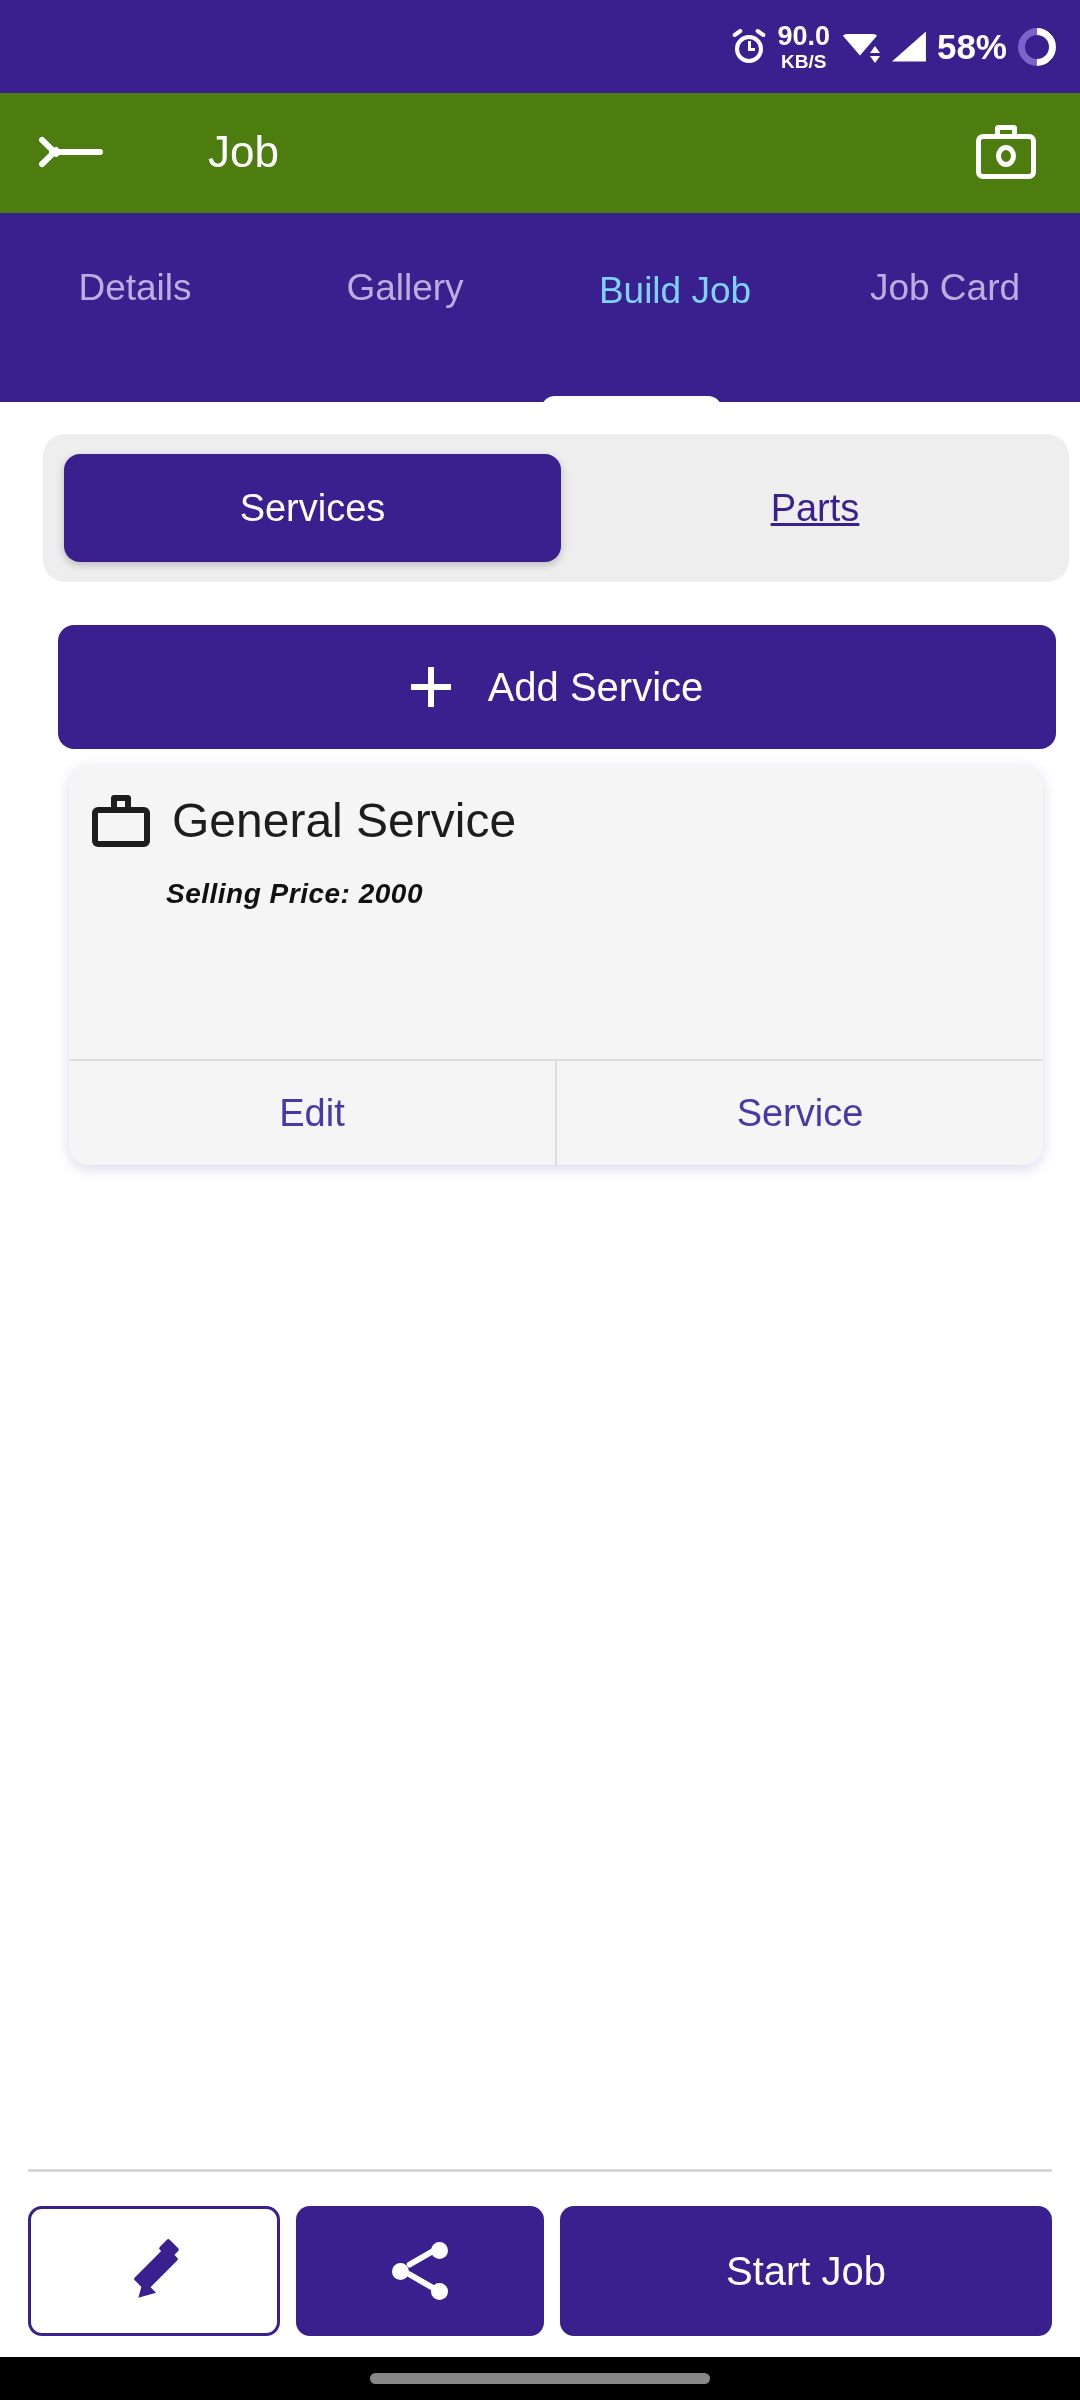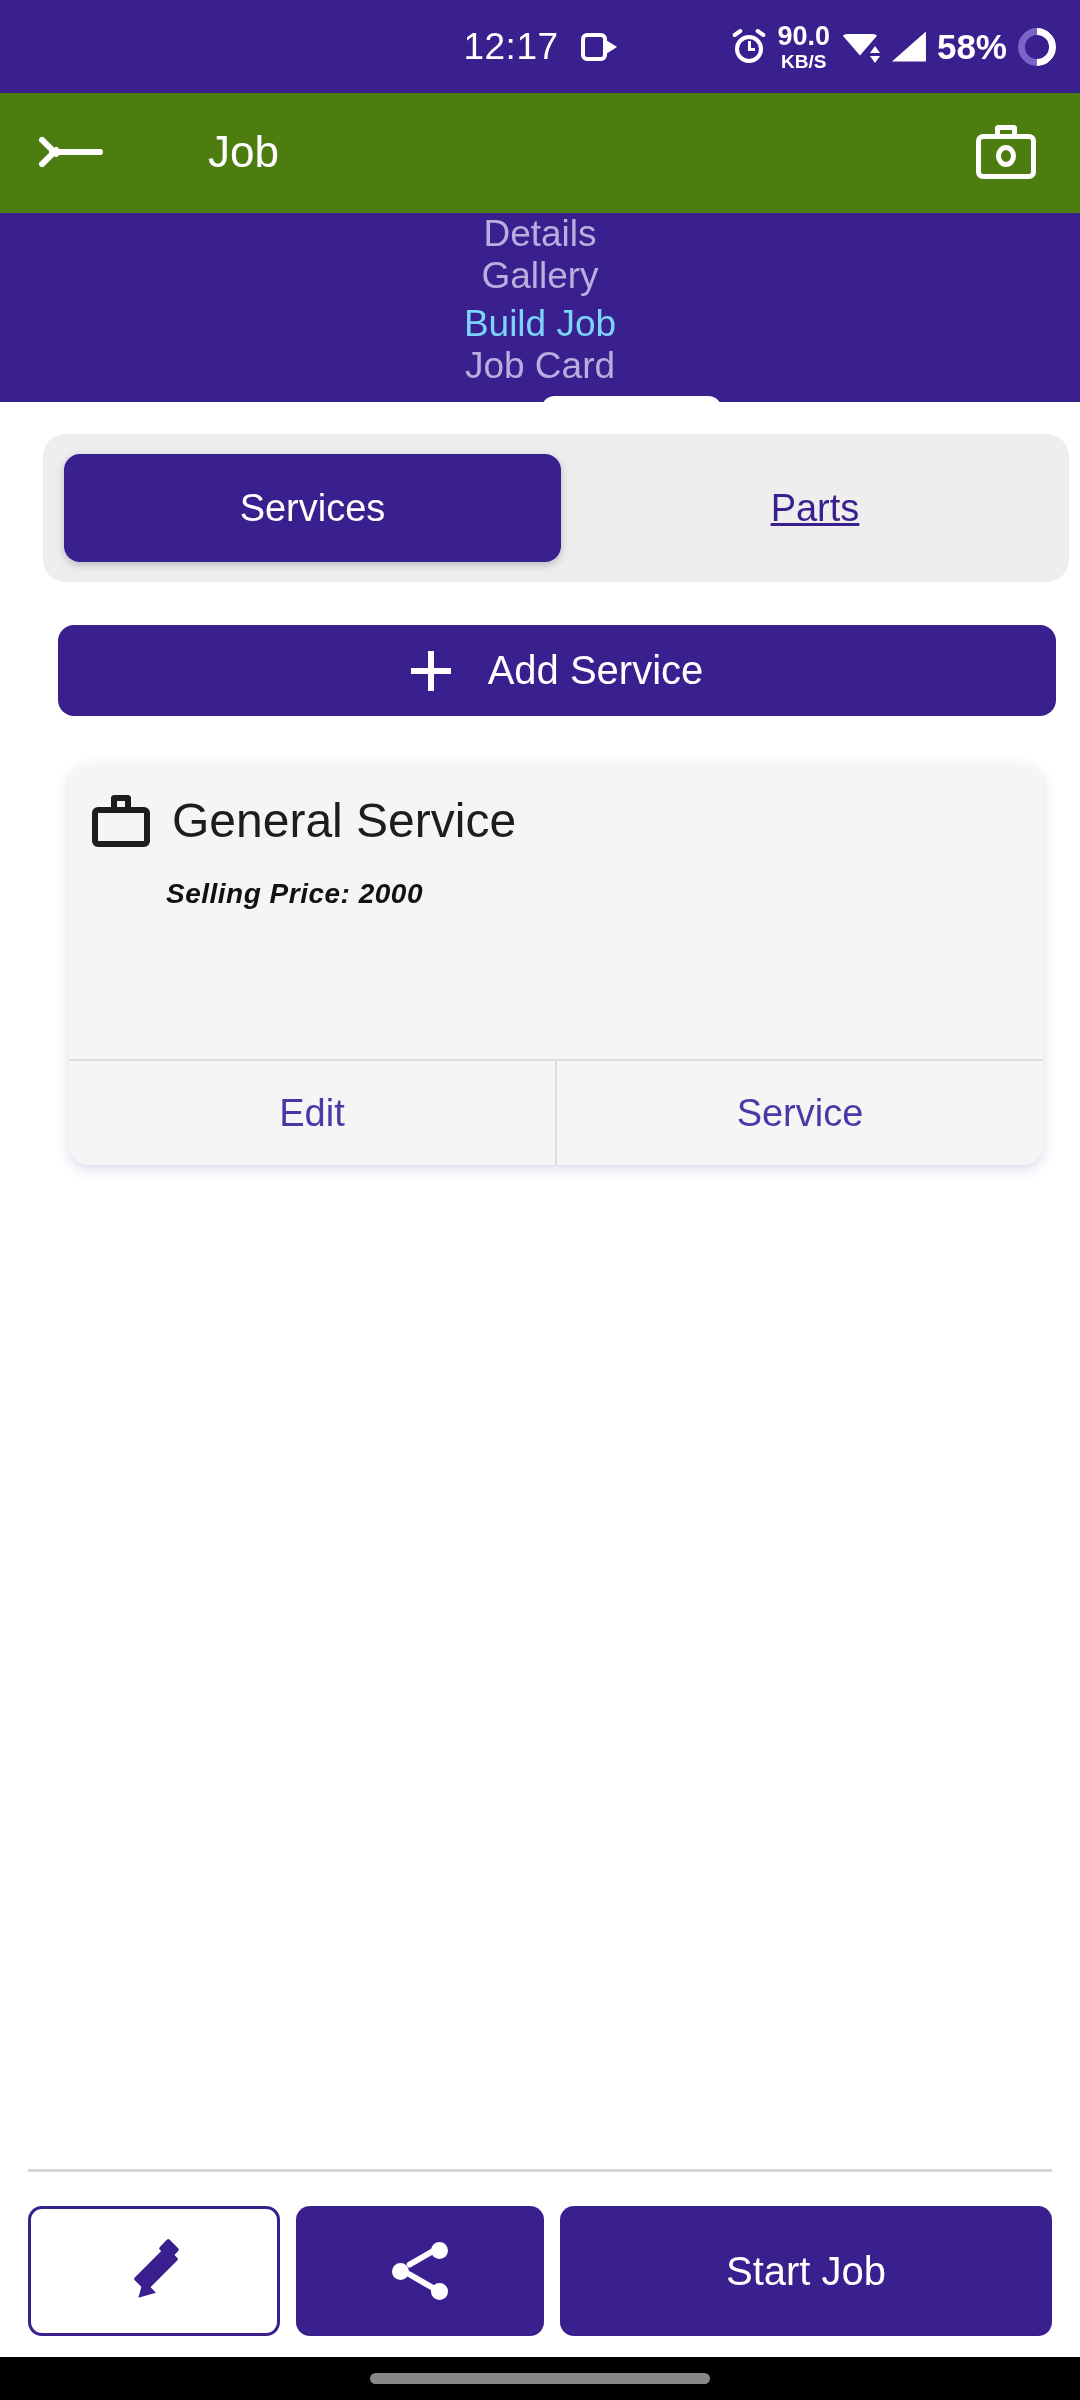--- a/index.html
+++ b/index.html
@@ -83,21 +83,21 @@
      border:5px solid #fff; border-bottom:none; border-radius:4px 4px 0 0; }
   .camera-btn .lens { position:absolute; left:20px; top:20px; width:20px; height:22px;
      border:5px solid #fff; border-radius:50%; }
 
   
   .tabbar {
     position:absolute; top:213px; left:0; width:1080px; height:189px;
     background:#3A1F8F;
   }
   .tabs { position:absolute; top:0; left:0; width:1080px; height:150px;
-    display:flex; align-items:center;flex-direction:column; }
+    display:flex; align-items:center; }
   .tab { flex:1; text-align:center; font-size:37px; color:#b9aede; cursor:pointer; }
   .tab.active { color:#7dd3fc;margin-top:6px; }
   .tab-indicator {
     position:absolute; left:541px; top:396px; width:181px; height:14px;
     background:#fff; border-radius:14px 14px 0 0;
   }
 
   
   .content { position:absolute; top:402px; left:16px; width:1080px; height:1767px; background:#fff; }
 
@@ -109,21 +109,21 @@
   .seg-btn {
     height:108px; display:flex; align-items:center; justify-content:center;
     font-size:38px; cursor:pointer; border-radius:16px;
   }
   .seg-btn.active { width:497px; margin-left:21px; background:#3A1F8F; color:#ffffff;
      box-shadow:0 3px 8px rgba(0,0,0,.22); }
   .seg-btn.inactive { flex:1; color:#3A1F8F; background:transparent;text-decoration:underline; }
 
   
   .add-btn {
-    position:absolute; left:42px; top:223px; width:998px; height:91px;
+    position:absolute; left:42px; top:223px; width:998px; height:124px;
     background:#3A1F8F; border-radius:16px;
     display:flex; align-items:center; justify-content:center;
     gap:37px; color:#fff; font-size:40px; cursor:pointer;
   }
   .plus { position:relative; width:40px; height:40px; }
   .plus:before { content:""; position:absolute; left:17px; top:0; width:6px; height:40px; background:#fff; }
   .plus:after { content:""; position:absolute; left:0; top:17px; width:40px; height:6px; background:#fff; }
 
   
   .card {
@@ -179,27 +179,20 @@
   .sysnav { position:absolute; left:0; top:2357px; width:1080px; height:43px; background:#000; }
   .gesture-bar { position:absolute; left:50%; top:16px; transform:translateX(-50%);
      width:340px; height:11px; background:#888; border-radius:6px; cursor:pointer;}
 </style>
 </head>
 <body>
 
 <div id="screen">
 
   <div class="statusbar">
-    <div class="sb-left">
-      <span class="sb-time">12:17</span>
-      <span class="sb-vid">
-        <span class="body"></span>
-          <span class="tri"></span>
-      </span>
-    </div>
     <div class="sb-right">
       <span class="ic-alarm">
         <span class="dial"></span>
           <span class="h1"></span>
           <span class="h2"></span>
         <span class="hand"></span>
           <span class="hand2"></span>
       </span>
       <span class="netspeed">
         <span class="v">90.0</span>

